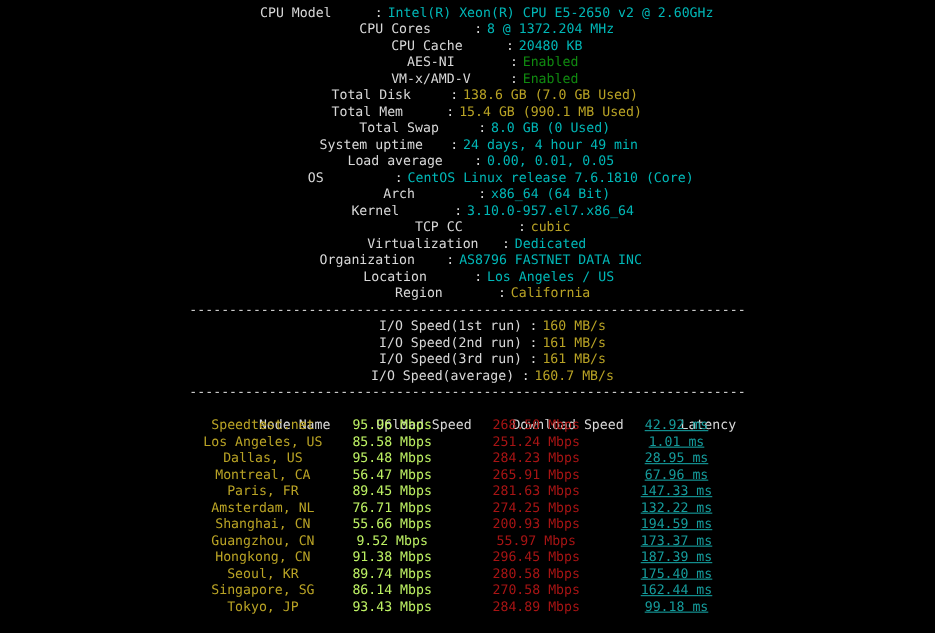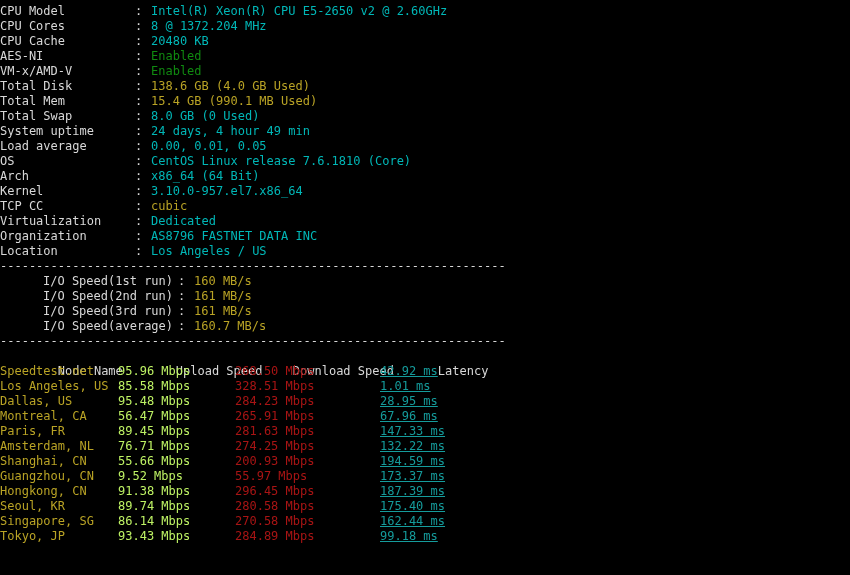--- a/index.html
+++ b/index.html
@@ -20,20 +20,21 @@
   .terminal {
     position: relative;
     width: 850px;
     height: 575px;
     background: #000000;
     padding: 0;
     box-sizing: border-box;
   }
   .screen {
     padding: 4px 0 0 0;
+    text-align: center;
   }
 
   
   .info-row {
     display: block;
     height: 15px;
     line-height: 15px;
     white-space: pre;
   }
   .info-label {
@@ -115,52 +116,53 @@
 
 <div class="terminal">
   <div class="screen">
 
     <div class="info-block">
         <div class="info-row"><span class="info-label">CPU Model</span><span class="info-sep">:</span><span class="info-value v-cyan">Intel(R) Xeon(R) CPU E5-2650 v2 @ 2.60GHz</span></div>
         <div class="info-row"><span class="info-label">CPU Cores</span><span class="info-sep">:</span><span class="info-value v-cyan">8 @ 1372.204 MHz</span></div>
         <div class="info-row"><span class="info-label">CPU Cache</span><span class="info-sep">:</span><span class="info-value v-cyan">20480 KB</span></div>
         <div class="info-row"><span class="info-label">AES-NI</span><span class="info-sep">:</span><span class="info-value v-green">Enabled</span></div>
         <div class="info-row"><span class="info-label">VM-x/AMD-V</span><span class="info-sep">:</span><span class="info-value v-green">Enabled</span></div>
-        <div class="info-row"><span class="info-label">Total Disk</span><span class="info-sep">:</span><span class="info-value v-yellow">138.6 GB (4.0 GB Used)</span></div>
+        <div class="info-row"><span class="info-label">Total Disk</span><span class="info-sep">:</span><span class="info-value v-yellow">138.6 GB (7.0 GB Used)</span></div>
         <div class="info-row"><span class="info-label">Total Mem</span><span class="info-sep">:</span><span class="info-value v-yellow">15.4 GB (990.1 MB Used)</span></div>
         <div class="info-row"><span class="info-label">Total Swap</span><span class="info-sep">:</span><span class="info-value v-cyan">8.0 GB (0 Used)</span></div>
         <div class="info-row"><span class="info-label">System uptime</span><span class="info-sep">:</span><span class="info-value v-cyan">24 days, 4 hour 49 min</span></div>
         <div class="info-row"><span class="info-label">Load average</span><span class="info-sep">:</span><span class="info-value v-cyan">0.00, 0.01, 0.05</span></div>
         <div class="info-row"><span class="info-label">OS</span><span class="info-sep">:</span><span class="info-value v-cyan">CentOS Linux release 7.6.1810 (Core)</span></div>
         <div class="info-row"><span class="info-label">Arch</span><span class="info-sep">:</span><span class="info-value v-cyan">x86_64 (64 Bit)</span></div>
         <div class="info-row"><span class="info-label">Kernel</span><span class="info-sep">:</span><span class="info-value v-cyan">3.10.0-957.el7.x86_64</span></div>
         <div class="info-row"><span class="info-label">TCP CC</span><span class="info-sep">:</span><span class="info-value v-yellow">cubic</span></div>
         <div class="info-row"><span class="info-label">Virtualization</span><span class="info-sep">:</span><span class="info-value v-cyan">Dedicated</span></div>
         <div class="info-row"><span class="info-label">Organization</span><span class="info-sep">:</span><span class="info-value v-cyan">AS8796 FASTNET DATA INC</span></div>
         <div class="info-row"><span class="info-label">Location</span><span class="info-sep">:</span><span class="info-value v-cyan">Los Angeles / US</span></div>
+        <div class="info-row"><span class="info-label">Region</span><span class="info-sep">:</span><span class="info-value v-yellow">California</span></div>
       </div>
 
     <div class="divider">----------------------------------------------------------------------</div>
 
     <div class="io-block">
         <div class="io-row"><span class="io-label">I/O Speed(1st run)</span><span class="io-sep">:</span><span class="io-value">160 MB/s</span></div>
         <div class="io-row"><span class="io-label">I/O Speed(2nd run)</span><span class="io-sep">:</span><span class="io-value">161 MB/s</span></div>
         <div class="io-row"><span class="io-label">I/O Speed(3rd run)</span><span class="io-sep">:</span><span class="io-value">161 MB/s</span></div>
         <div class="io-row"><span class="io-label">I/O Speed(average)</span><span class="io-sep">:</span><span class="io-value">160.7 MB/s</span></div>
       </div>
 
     <div class="divider">----------------------------------------------------------------------</div>
 
     <div class="speed-table">
       <div class="speed-header">
         <span class="col-node">Node Name</span><span class="col-upload">Upload Speed</span><span class="col-download">Download Speed</span><span class="col-latency">Latency</span>
       </div>
       <div class="speed-rows">
           <div class="speed-row"><span class="col-node">Speedtest.net</span><span class="col-upload">95.96 Mbps</span><span class="col-download">268.50 Mbps</span><span class="col-latency">42.92 ms</span></div>
-          <div class="speed-row"><span class="col-node">Los Angeles, US</span><span class="col-upload">85.58 Mbps</span><span class="col-download">328.51 Mbps</span><span class="col-latency">1.01 ms</span></div>
+          <div class="speed-row"><span class="col-node">Los Angeles, US</span><span class="col-upload">85.58 Mbps</span><span class="col-download">251.24 Mbps</span><span class="col-latency">1.01 ms</span></div>
           <div class="speed-row"><span class="col-node">Dallas, US</span><span class="col-upload">95.48 Mbps</span><span class="col-download">284.23 Mbps</span><span class="col-latency">28.95 ms</span></div>
           <div class="speed-row"><span class="col-node">Montreal, CA</span><span class="col-upload">56.47 Mbps</span><span class="col-download">265.91 Mbps</span><span class="col-latency">67.96 ms</span></div>
           <div class="speed-row"><span class="col-node">Paris, FR</span><span class="col-upload">89.45 Mbps</span><span class="col-download">281.63 Mbps</span><span class="col-latency">147.33 ms</span></div>
           <div class="speed-row"><span class="col-node">Amsterdam, NL</span><span class="col-upload">76.71 Mbps</span><span class="col-download">274.25 Mbps</span><span class="col-latency">132.22 ms</span></div>
           <div class="speed-row"><span class="col-node">Shanghai, CN</span><span class="col-upload">55.66 Mbps</span><span class="col-download">200.93 Mbps</span><span class="col-latency">194.59 ms</span></div>
           <div class="speed-row"><span class="col-node">Guangzhou, CN</span><span class="col-upload">9.52 Mbps</span><span class="col-download">55.97 Mbps</span><span class="col-latency">173.37 ms</span></div>
           <div class="speed-row"><span class="col-node">Hongkong, CN</span><span class="col-upload">91.38 Mbps</span><span class="col-download">296.45 Mbps</span><span class="col-latency">187.39 ms</span></div>
           <div class="speed-row"><span class="col-node">Seoul, KR</span><span class="col-upload">89.74 Mbps</span><span class="col-download">280.58 Mbps</span><span class="col-latency">175.40 ms</span></div>
           <div class="speed-row"><span class="col-node">Singapore, SG</span><span class="col-upload">86.14 Mbps</span><span class="col-download">270.58 Mbps</span><span class="col-latency">162.44 ms</span></div>
           <div class="speed-row"><span class="col-node">Tokyo, JP</span><span class="col-upload">93.43 Mbps</span><span class="col-download">284.89 Mbps</span><span class="col-latency">99.18 ms</span></div>

